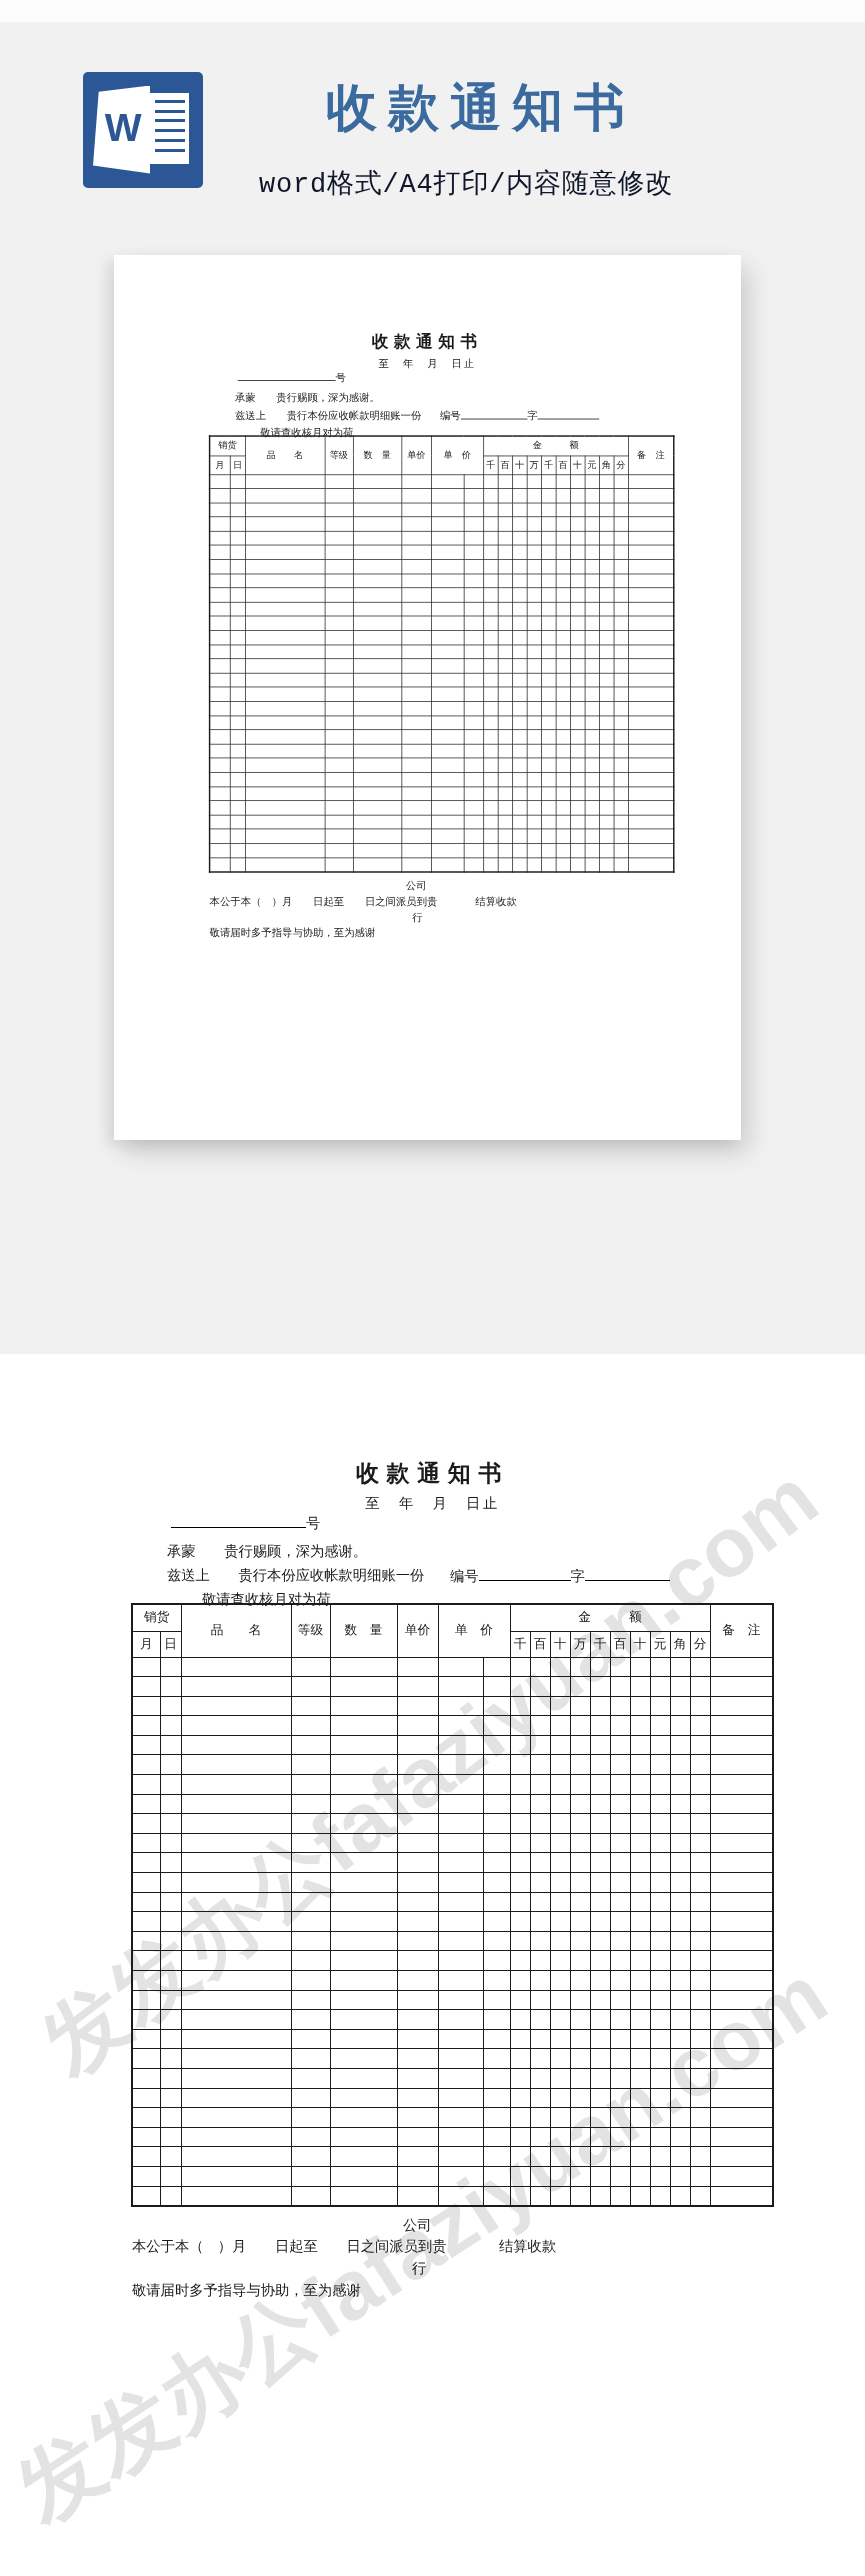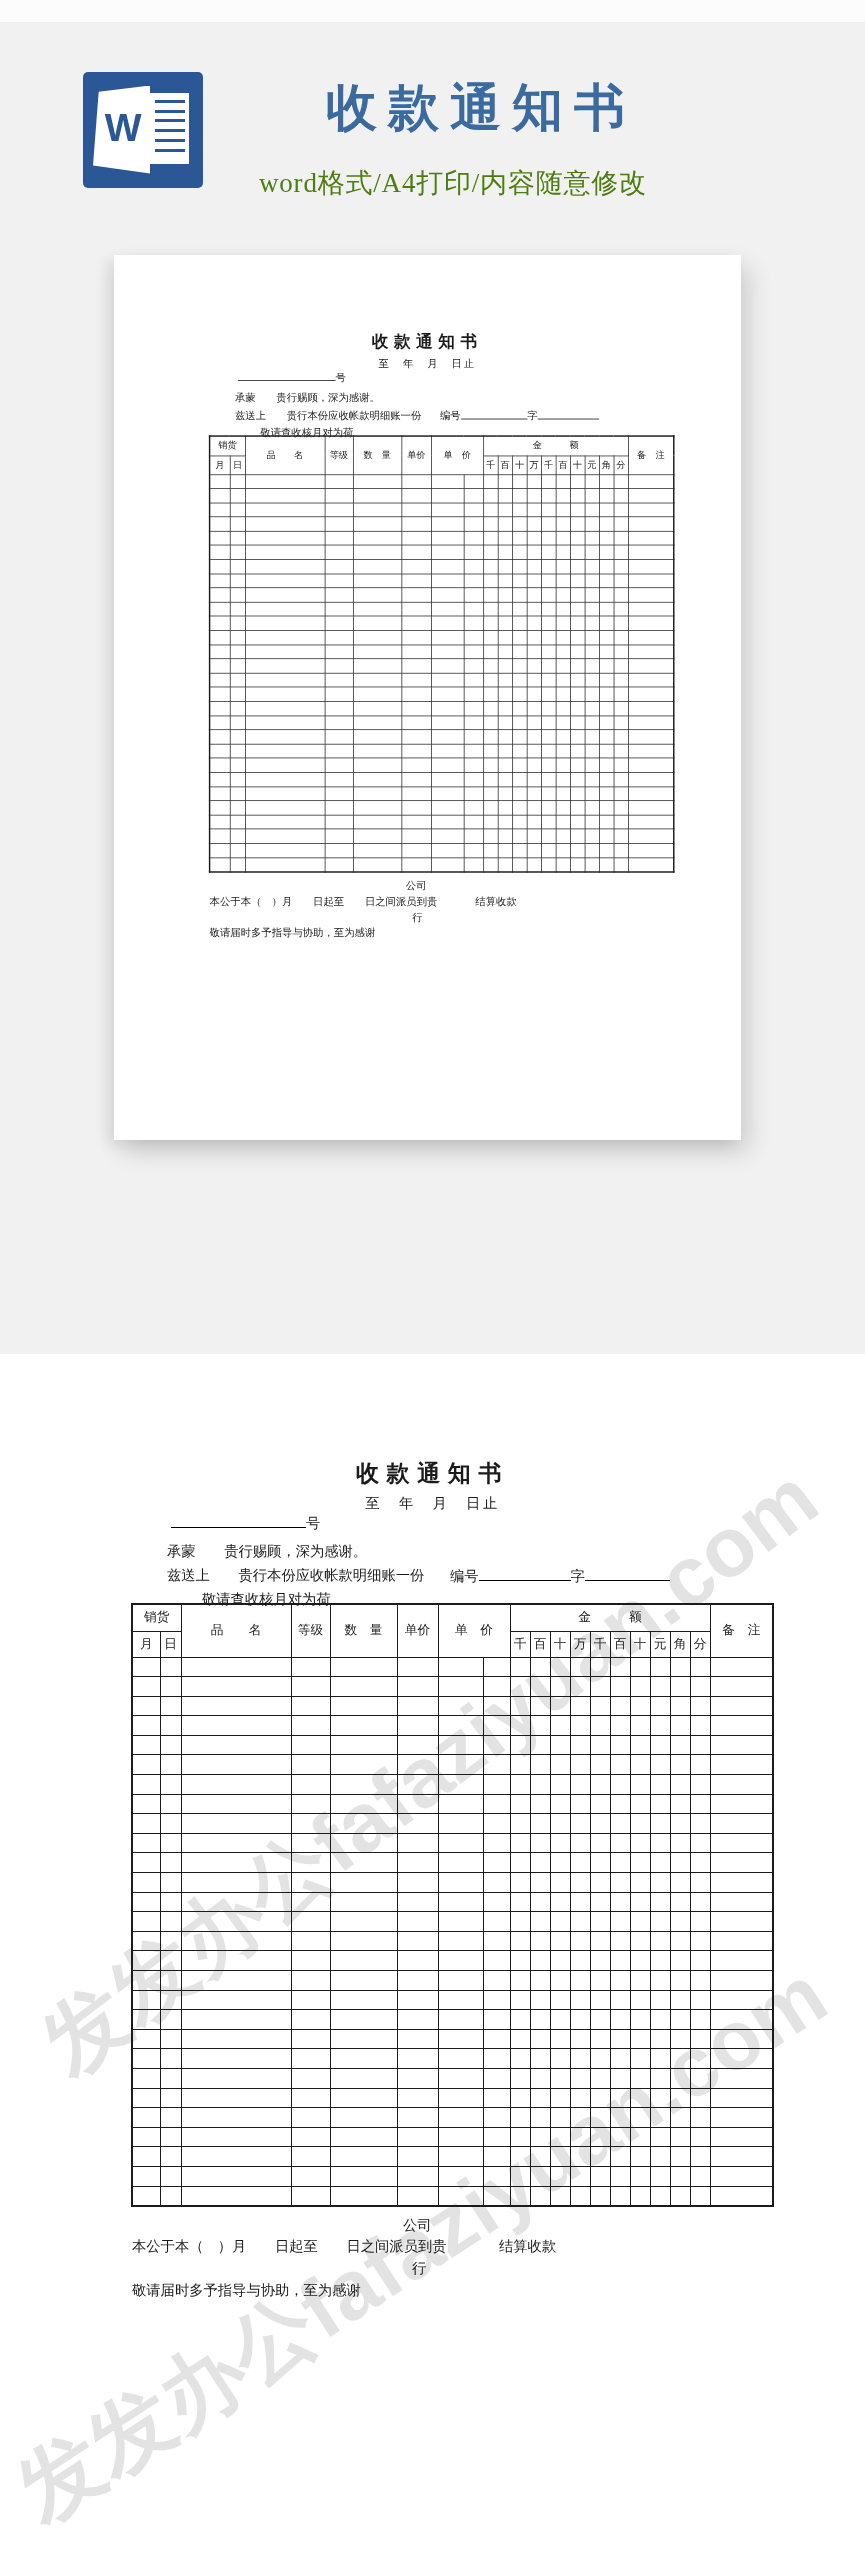--- a/index.html
+++ b/index.html
@@ -14,23 +14,23 @@
              clip-path:polygon(10% 7%, 100% 0%, 100% 100%, 0% 91%);
              display:flex; align-items:center; justify-content:center; }
   .w-letter { font-family:"Liberation Sans","DejaVu Sans",sans-serif; font-weight:bold;
               font-size:39px; color:#2b5797; transform:translate(1.7px,-1.7px); }
   .w-page { position:absolute; left:67px; top:21px; width:39px; height:71px; background:#ffffff; }
   .w-lines { position:absolute; left:5px; right:4.2px; top:6.7px; height:57px;
              background:repeating-linear-gradient(to bottom, #2b5797 0 3px, transparent 3px 9.7px); }
   .banner-title { position:absolute; left:326px; top:74px; font-size:51px; font-weight:bold;
                   letter-spacing:11px; color:#3a6a9e; white-space:nowrap;
                   font-family:"Liberation Sans","DejaVu Sans",sans-serif; }
-  .banner-subtitle { position:absolute; left:259px; top:165px; font-size:27px; color:#4d7c0f;
+  .banner-subtitle { position:absolute; left:259px; top:165px; font-size:27px; color:#0f172a;
                      letter-spacing:0.8px; white-space:nowrap;
-                     font-family:Liberation Serif, serif; }
+                     font-family:Liberation Mono, monospace; }
 
   
   .small-page { position:absolute; left:114px; top:255px; width:627px; height:885px; background:#ffffff;
                 box-shadow:-8.4px 5px 13.5px rgba(0,0,0,0.08), 8.4px 11.8px 23.6px rgba(0,0,0,0.16); }
   .doc-scale { width:865px; height:1222px; transform:scale(0.72417); transform-origin:0 0; }
   .large-page { position:absolute; left:0; top:1354px; width:865px; height:1222px; background:#ffffff; overflow:hidden; }
 
   
   .wm { position:absolute; white-space:nowrap; font-family:"Liberation Sans","DejaVu Sans",sans-serif;
         font-weight:bold; font-size:84px; color:rgba(0,0,0,0.11); pointer-events:none; }

